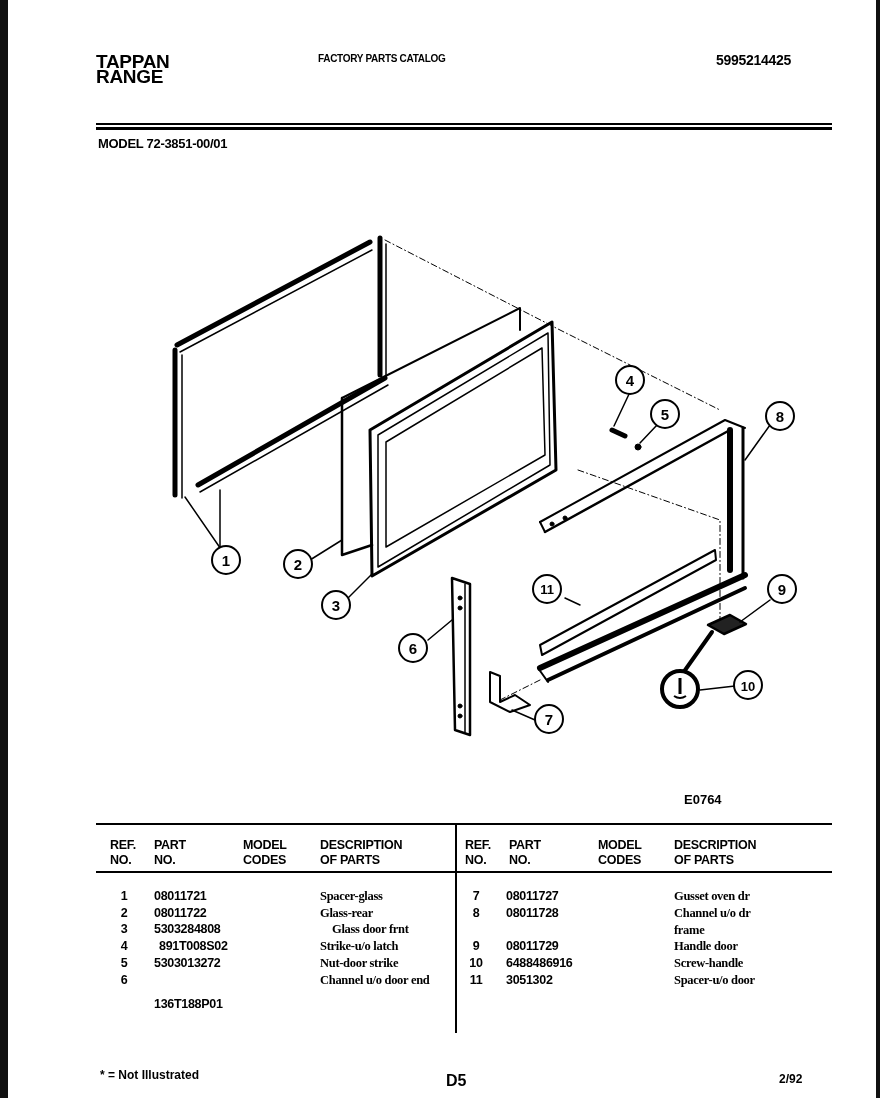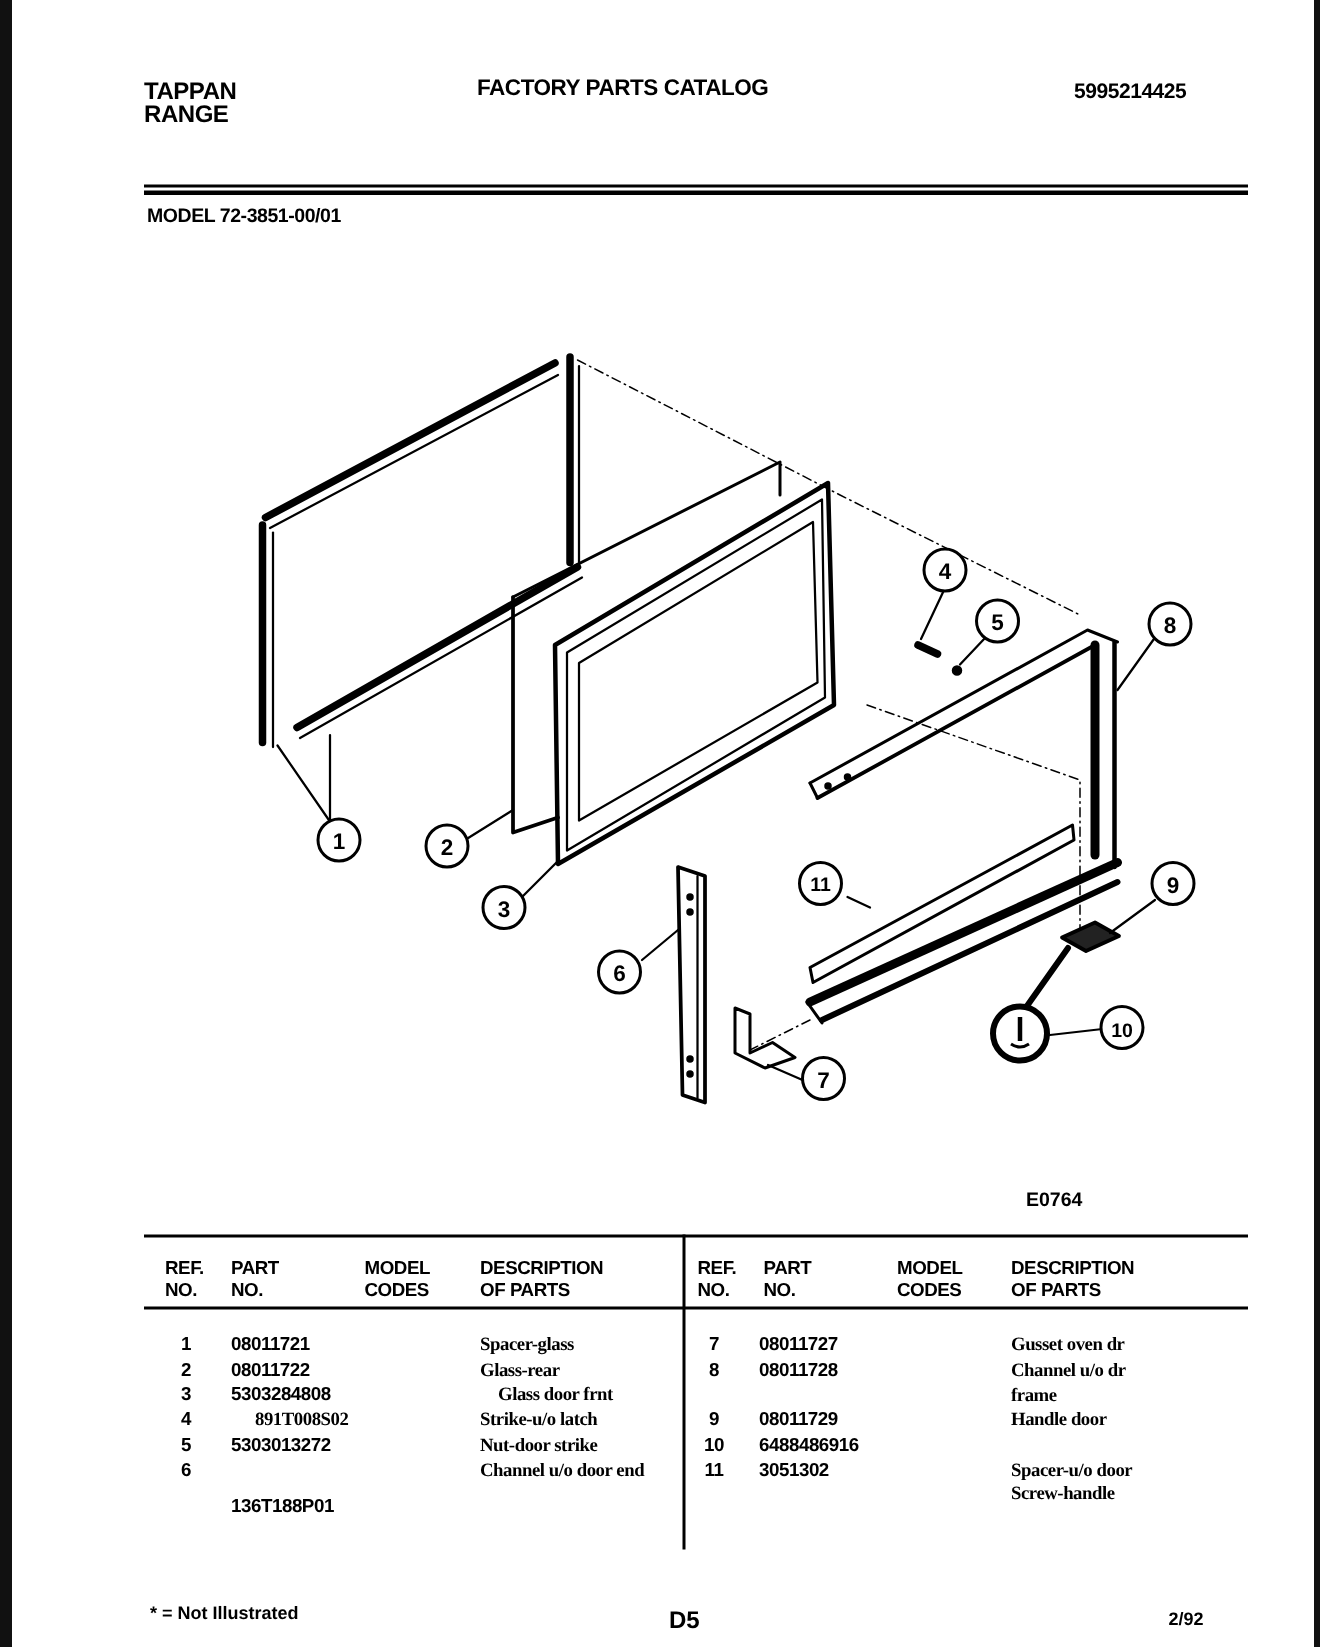--- a/index.html
+++ b/index.html
@@ -1,22 +1,22 @@
 <!DOCTYPE html>
 <html><head>
 <meta charset="utf-8">
 <style>
   html, body { margin: 0; padding: 0; background: #ffffff; }
   body { width: 880px; height: 1098px; position: relative; overflow: hidden;
          font-family: "Liberation Sans", sans-serif; color: #000; }
   .edge-left { position: absolute; left: 0; top: 0; width: 8px; height: 1098px; background: #111; }
   .edge-right { position: absolute; right: 0; top: 0; width: 4px; height: 1098px; background: #111; }
-  .hdr { position: absolute; font-weight: bold; font-size: 16px; line-height: 15px; letter-spacing: -0.3px; }
+  .hdr { position: absolute; font-weight: bold; font-size: 19px; line-height: 15px; letter-spacing: -0.3px; }
   .brand { left: 96px; top: 54px; }
-  .title { left: 318px; top: 51px; font-size: 15px; }
+  .title { left: 318px; top: 51px; font-size: 10px; }
   .docnum { left: 716px; top: 53px; font-size: 14px; }
   .rule1 { position: absolute; left: 96px; top: 123px; width: 736px; height: 2px; background: #000; }
   .rule2 { position: absolute; left: 96px; top: 127px; width: 736px; height: 3px; background: #000; }
   .model { position: absolute; left: 98px; top: 136px; font-weight: bold; font-size: 13px; letter-spacing: -0.3px; }
   .diagram { position: absolute; left: 0; top: 0; }
   .figcode { position: absolute; left: 684px; top: 792px; font-size: 13px; font-weight: bold; }
   .trule { position: absolute; left: 96px; width: 736px; height: 2px; background: #000; }
   .tvrule { position: absolute; left: 455px; top: 823px; width: 2px; height: 210px; background: #000; }
   .th { position: absolute; font-weight: bold; font-size: 12.5px; line-height: 15px; letter-spacing: -0.3px; }
   .row { position: absolute; font-weight: bold; font-size: 12.5px; line-height: 17px; letter-spacing: -0.3px; }
@@ -235,21 +235,21 @@
   <span class="c-part" style="left:44px;">08011722</span>
   <span class="c-desc" style="left:210px;">Glass-rear</span>
 </div>
 <div class="row" style="left:110px; top:921px;">
   <span class="c-ref" style="left:0;">3</span>
   <span class="c-part" style="left:44px;">5303284808</span>
   <span class="c-desc" style="left:222px;">Glass door frnt</span>
 </div>
 <div class="row" style="left:110px; top:938px;">
   <span class="c-ref" style="left:0;">4</span>
-  <span class="c-part" style="left:60px;font-family:Liberation Serif, serif;">891T008S02</span>
+  <span class="c-part" style="left:49px;">891T008S02</span>
   <span class="c-desc" style="left:210px;">Strike-u/o latch</span>
 </div>
 <div class="row" style="left:110px; top:955px;">
   <span class="c-ref" style="left:0;">5</span>
   <span class="c-part" style="left:44px;">5303013272</span>
   <span class="c-desc" style="left:210px;">Nut-door strike</span>
 </div>
 <div class="row" style="left:110px; top:972px;">
   <span class="c-ref" style="left:0;">6</span>
   <span class="c-part" style="left:44px;margin-top:24px;">136T188P01</span>
@@ -267,21 +267,21 @@
   <span class="c-desc" style="left:212px; width:105px;">Channel u/o dr frame</span>
 </div>
 <div class="row" style="left:462px; top:938px;">
   <span class="c-ref" style="left:0;">9</span>
   <span class="c-part" style="left:44px;text-align:center;">08011729</span>
   <span class="c-desc" style="left:212px;">Handle door</span>
 </div>
 <div class="row" style="left:462px; top:955px;">
   <span class="c-ref" style="left:0;">10</span>
   <span class="c-part" style="left:44px;">6488486916</span>
-  <span class="c-desc" style="left:212px;margin-top:32px;">Screw-handle</span>
+  <span class="c-desc" style="left:212px;">Screw-handle</span>
 </div>
 <div class="row" style="left:462px; top:972px;">
   <span class="c-ref" style="left:0;">11</span>
   <span class="c-part" style="left:44px;">3051302</span>
   <span class="c-desc" style="left:212px;">Spacer-u/o door</span>
 </div>
 
 <div class="footnote">* = Not Illustrated</div>
 <div class="page">D5</div>
 <div class="date">2/92</div>

